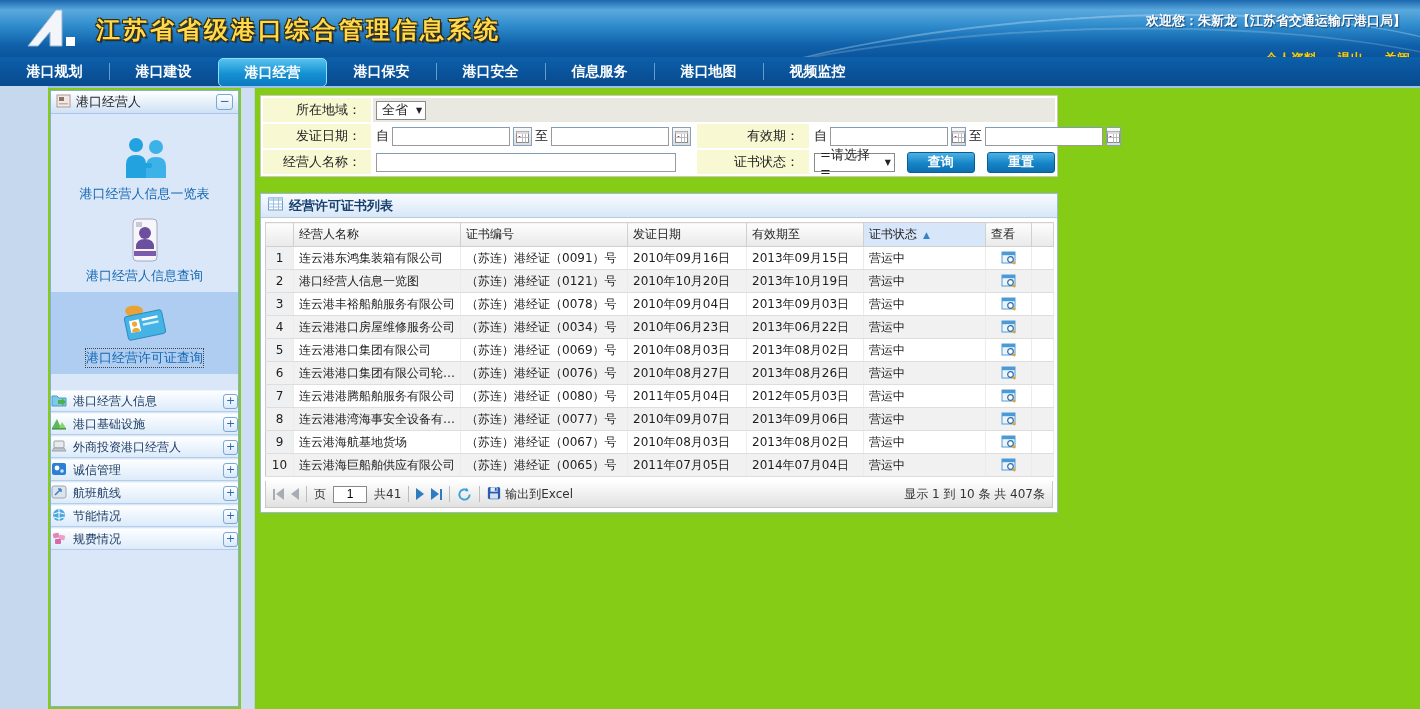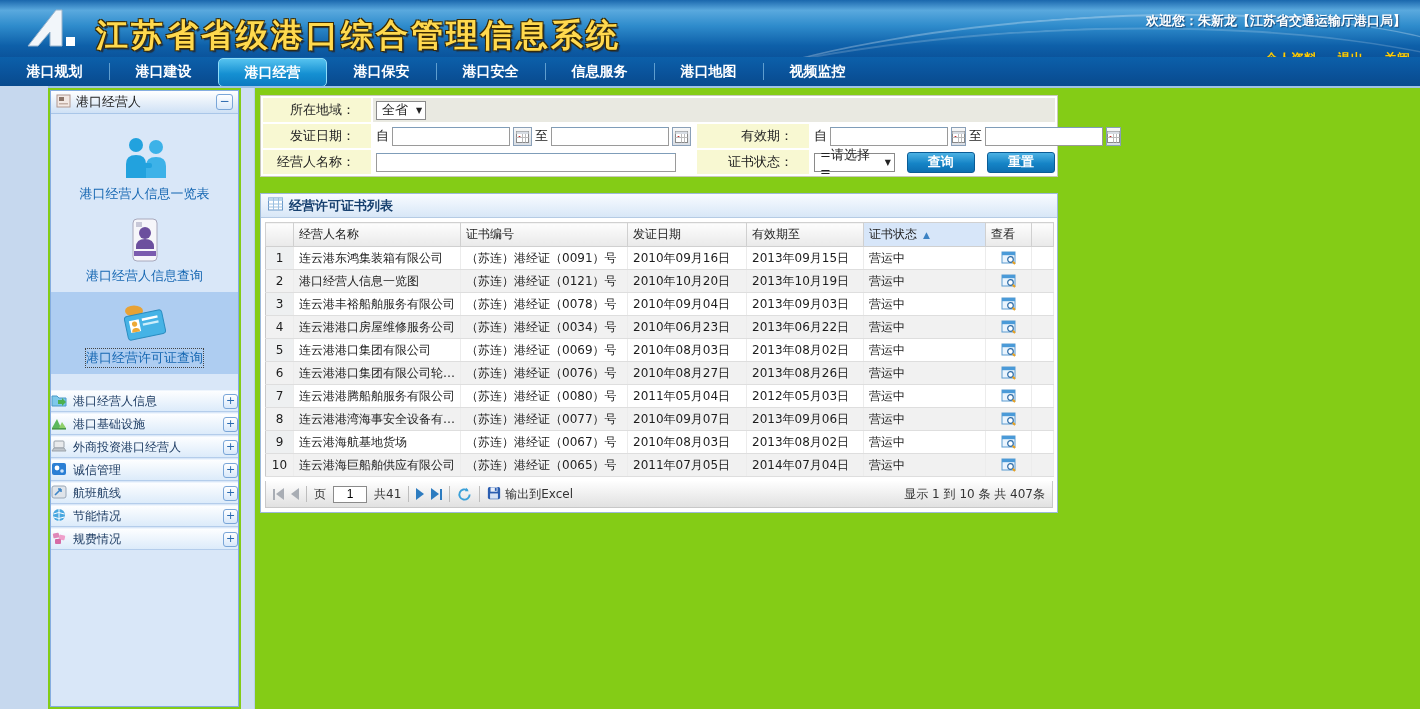--- a/index.html
+++ b/index.html
@@ -7,21 +7,21 @@
   body { font-family:"DejaVu Sans","Liberation Sans",sans-serif; font-size:12px; color:#222; background:#c6d8ee; }
 
   
   .banner { position:absolute; left:0; top:0; width:1420px; height:57px;
     background:linear-gradient(180deg,#1a67ad 0%,#5aa9de 18%,#2f8ccc 45%,#0e60a9 80%,#0b549c 100%);
     overflow:hidden; }
   .banner .swoosh1, .banner .swoosh2 { position:absolute; border-radius:50%; border-top:2px solid rgba(255,255,255,.28); }
   .banner .swoosh1 { width:900px; height:220px; left:620px; top:18px; transform:rotate(-4deg); }
   .banner .swoosh2 { width:1100px; height:300px; left:500px; top:30px; transform:rotate(-3deg); border-top-color:rgba(255,255,255,.18); }
   .logo { position:absolute; left:22px; top:6px; width:66px; height:46px; }
-  .app-title { position:absolute; left:96px; top:14px; font-size:32px; font-weight:bold; letter-spacing:3px;
+  .app-title { position:absolute; left:96px; top:14px; font-size:24px; font-weight:bold; letter-spacing:3px;
     color:#ffd94e;
     text-shadow:-1px -1px 0 #3a2a00, 1px -1px 0 #3a2a00, -1px 1px 0 #3a2a00, 2px 2px 1px #22303e; }
   .welcome { position:absolute; right:14px; top:12px; color:#fff; font-weight:bold; font-size:13px; text-shadow:1px 1px 1px #1a4a7a; }
   .top-links { position:absolute; right:10px; top:50px; font-size:13px; font-weight:bold; }
   .top-links a { color:#ffcc00; text-decoration:none; margin-left:16px; text-shadow:1px 1px 1px #1a4a7a; cursor:pointer; }
 
   
   .navbar { position:absolute; left:0; top:57px; width:1420px; height:29px;
     background:linear-gradient(180deg,#0c60aa 0%,#0a539b 55%,#084a8d 100%); display:flex; }
   .nav-tab { width:109px; height:29px; line-height:29px; text-align:center; color:#fff; font-size:14px; font-weight:bold;
@@ -57,21 +57,21 @@
 
   .splitter { position:absolute; left:193px; top:0; width:14px; height:623px; background:#cfdff3; border-right:1px solid #b6cfec; cursor:col-resize; }
 
   
   .main { position:absolute; left:212px; top:7px; width:798px; }
 
   
   .search-form { display:grid; grid-template-columns:108px 322px 112px 244px; gap:2px; background:#fff;
     border:1px solid #c9c9bb; padding:2px; }
   .cell { height:24px; display:flex; align-items:center; }
-  .cell.label { background:#f8f8d2; justify-content:flex-end; padding-right:16px; color:#222; font-size:13px; }
+  .cell.label { background:#f8f8d2; justify-content:flex-end; padding-right:10px; color:#222; font-size:13px; }
   .cell.field { background:#fff; padding-left:3px; gap:3px; font-size:13px; }
   .cell.field.muted { background:#e9e9e1; }
   .span3 { grid-column:2 / 5; }
   .fake-select { height:19px; border:1px solid #8a8a8a; background:#fff; display:inline-flex; align-items:center;
     padding:0 3px 0 5px; gap:8px; cursor:pointer; font-size:13px; }
   .fake-select .arr { font-size:8px; color:#222; }
   .txt-input { height:19px; border:1px solid #9a9a9a; border-top-color:#7f9db9; font-size:12px; padding:0 3px; }
   .date-input { width:118px; }
   .name-input { width:300px; }
   .cal-btn { width:19px; height:19px; border:1px solid #8aa0b8; background:linear-gradient(180deg,#f8f8f8,#d8dde4);

